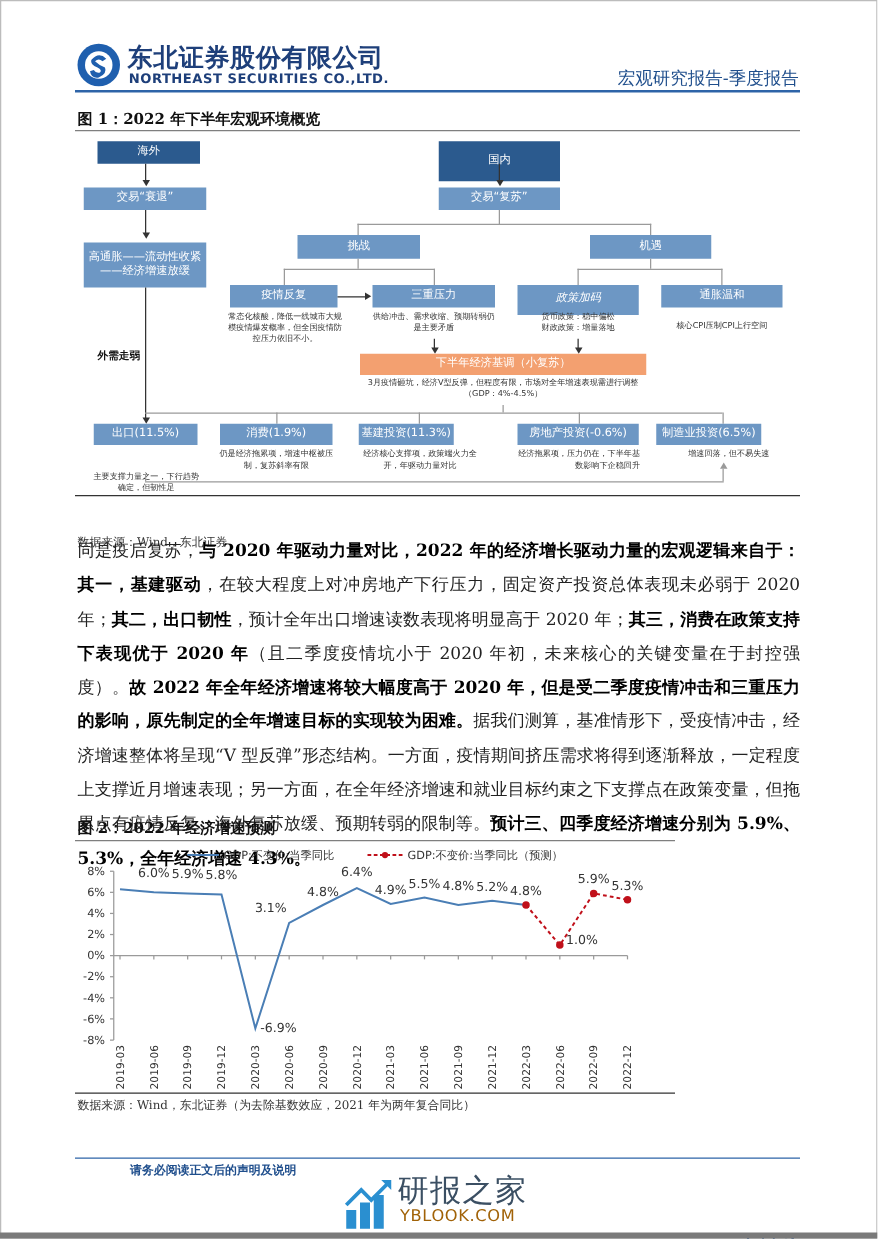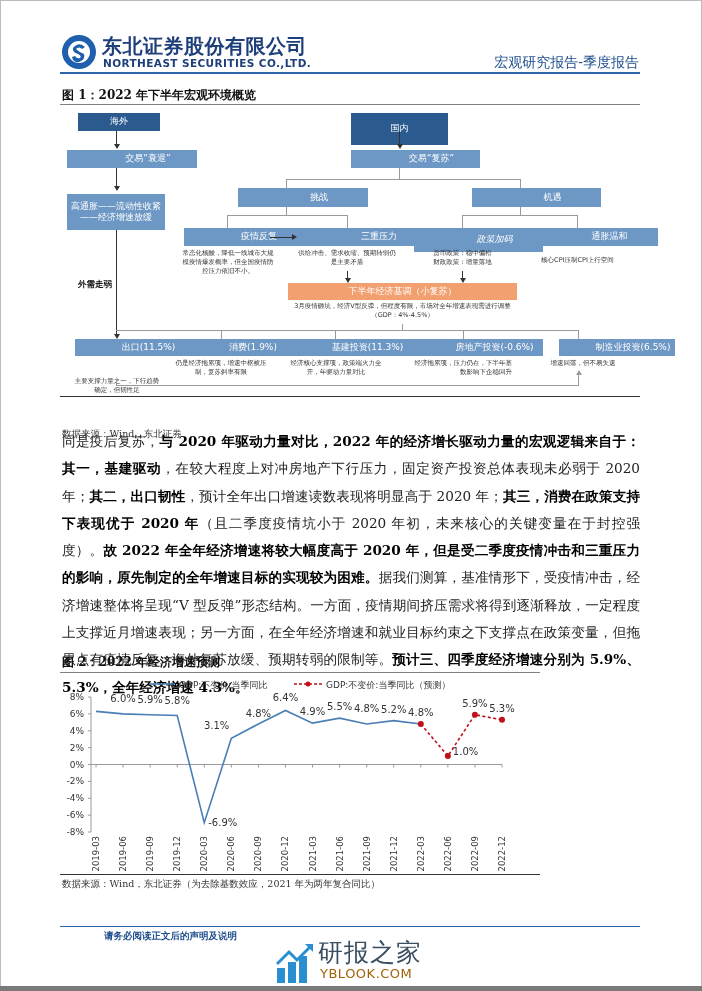--- a/index.html
+++ b/index.html
@@ -15,21 +15,21 @@
   .report-type { right:63px; top:54px; font-size:14px; color:#1f4e8c; font-family:"DejaVu Serif", serif; }
   .header-rule { left:60px; top:72px; width:580px; height:2px; background:#2e64a8; }
 
   .fig-title { left:62px; top:87px; font-size:12px; font-weight:bold; }
   .fig-rule { left:60px; top:104px; width:580px; height:1px; background:#7f7f7f; }
 
   
   .box { position:absolute; display:flex; align-items:center; justify-content:center; color:#fff;
          font-family:"DejaVu Sans", sans-serif; font-size:9px; text-align:center; line-height:1.25; }
   .dark { background:#2b5a8e; }
-  .mid { background:#6d97c4;padding-left:32px; }
+  .mid { background:#6d97c4; }
   .orange { background:#f3a070; }
   .note { position:absolute; font-family:"DejaVu Sans", sans-serif; font-size:6.5px; color:#333; text-align:center; line-height:1.35; }
   .line { position:absolute; background:#9a9a9a; }
   .vline-dark { position:absolute; background:#333; width:1.2px; }
   .arrow-head { position:absolute; width:0; height:0; border-left:3px solid transparent; border-right:3px solid transparent; border-top:5px solid #333; }
   .arrow-right { position:absolute; width:0; height:0; border-top:3px solid transparent; border-bottom:3px solid transparent; border-left:5px solid #333; }
   .arrow-up { position:absolute; width:0; height:0; border-left:3px solid transparent; border-right:3px solid transparent; border-bottom:5px solid #9a9a9a; }
   .weak-label { left:78px; top:279px; font-family:"DejaVu Sans", sans-serif; font-size:8.5px; font-weight:bold; color:#111; }
 
   .source { font-size:9.5px; color:#333; }
@@ -159,27 +159,27 @@
   <div class="line" style="left:335px;top:330px;width:1px;height:9px;"></div>
   <div class="line" style="left:463px;top:330px;width:1px;height:9px;"></div>
   <div class="line" style="left:578px;top:330px;width:1px;height:9px;"></div>
 
   <div class="box mid" style="left:75px;top:339px;width:83px;height:17px;">
       <span>出口(11.5%)</span>
     </div>
   <div class="box mid" style="left:176px;top:339px;width:90px;height:17px;">
       <span>消费(1.9%)</span>
     </div>
-  <div class="box mid" style="left:287px;top:339px;width:97px;height:17px;">
+  <div class="box mid" style="left:287px;top:339px;width:76px;height:17px;">
       <span>基建投资(11.3%)</span>
     </div>
   <div class="box mid" style="left:414px;top:339px;width:97px;height:17px;">
       <span>房地产投资(-0.6%)</span>
     </div>
-  <div class="box mid" style="left:559px;top:339px;width:84px;height:17px;">
+  <div class="box mid" style="left:525px;top:339px;width:84px;height:17px;">
       <span>制造业投资(6.5%)</span>
     </div>
 
   <div class="note" style="left:73px;top:359px;width:88px;margin-top:18px;">主要支撑力量之一，下行趋势确定，但韧性足</div>
   <div class="note" style="left:173px;top:359px;width:96px;">仍是经济拖累项，增速中枢被压制，复苏斜率有限</div>
   <div class="note" style="left:288px;top:359px;width:96px;">经济核心支撑项，政策端火力全开，年驱动力量对比</div>
   <div class="note" style="left:413px;top:359px;width:99px;text-align:right;">经济拖累项，压力仍在，下半年基数影响下企稳回升</div>
   <div class="note" style="left:537px;top:359px;width:92px;">增速回落，但不易失速</div>
 
   <div class="line" style="left:116px;top:385px;width:463px;height:1px;"></div>

